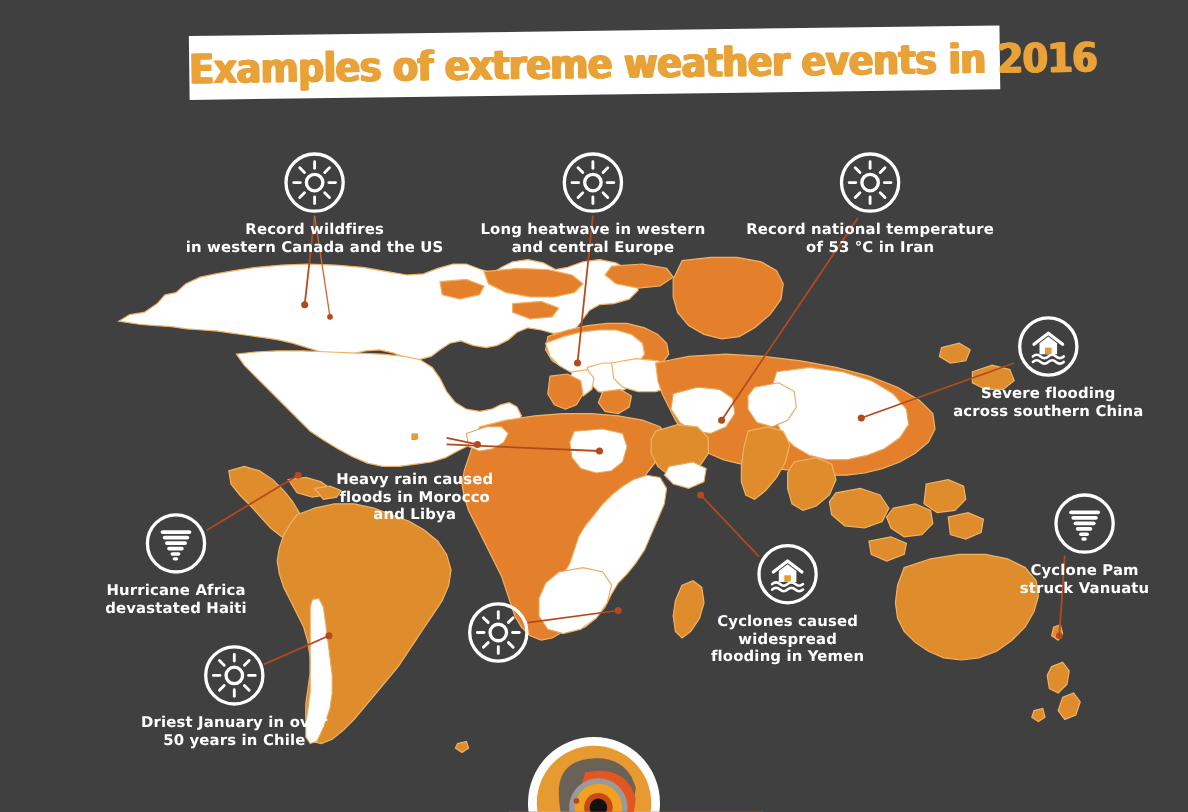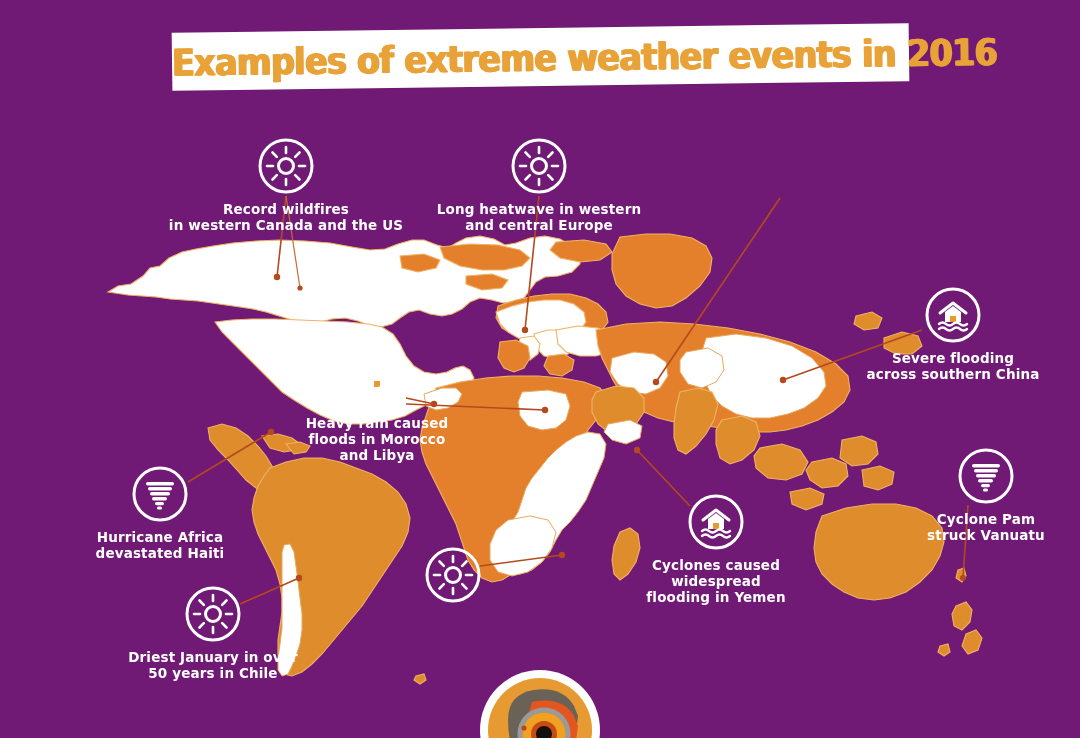--- a/index.html
+++ b/index.html
@@ -14,21 +14,21 @@
     background: #e69a31;
     font-family: "DejaVu Sans", sans-serif;
     position: relative;
   }
   #stage {
     position: absolute;
     left: 0; top: 0;
     width: 1080px;
     height: 738px;
     overflow: hidden;
-    background: #701a75;
+    background: #404040;
   }
 
   
   #title-banner {
     position: absolute;
     left: 172px;
     top: 28px;
     width: 737px;
     height: 58px;
     background: #ffffff;
@@ -252,37 +252,57 @@
             <line x1="38.2" y1="38.2" x2="42.5" y2="42.5"></line>
           <line x1="42.5" y1="15.5" x2="38.2" y2="19.8"></line>
             <line x1="19.8" y1="38.2" x2="15.5" y2="42.5"></line>
         </g>
       </svg>
     </span>
     <div class="label">Record wildfires
 in western Canada and the US</div>
   </div>
 
+  <div class="callout" style="left:791px; top:137px;">
+    <span class="icon-wrap">
+      <svg viewBox="0 0 58 58" width="58" height="58">
+        <circle cx="29" cy="29" r="26" fill="none" stroke="#fff" stroke-width="3"></circle>
+        <circle cx="29" cy="29" r="7.5" fill="none" stroke="#fff" stroke-width="3"></circle>
+        <g stroke="#fff" stroke-width="2.6" stroke-linecap="round">
+          <line x1="29" y1="10" x2="29" y2="16"></line>
+            <line x1="29" y1="42" x2="29" y2="48"></line>
+          <line x1="10" y1="29" x2="16" y2="29"></line>
+            <line x1="42" y1="29" x2="48" y2="29"></line>
+          <line x1="15.5" y1="15.5" x2="19.8" y2="19.8"></line>
+            <line x1="38.2" y1="38.2" x2="42.5" y2="42.5"></line>
+          <line x1="42.5" y1="15.5" x2="38.2" y2="19.8"></line>
+            <line x1="19.8" y1="38.2" x2="15.5" y2="42.5"></line>
+        </g>
+      </svg>
+    </span>
+    <div class="label">Record national temperature
+of 53 °C in Iran</div>
+  </div>
 
   <div class="callout" style="left:953px; top:286px;">
     <span class="icon-wrap">
       <svg viewBox="0 0 58 58" width="58" height="58">
         <circle cx="29" cy="29" r="26" fill="none" stroke="#fff" stroke-width="3"></circle>
         <path d="M16 27 L29 17 L42 27" fill="none" stroke="#fff" stroke-width="3" stroke-linecap="round" stroke-linejoin="round"></path>
         <path d="M21 26 L29 20 L37 26 L37 36 L21 36 Z" fill="#fff"></path>
         <rect x="26" y="30" width="6" height="6" fill="#e69a31"></rect>
         <path d="M15 38 q3.5 -3 7 0 t7 0 t7 0 t7 0" fill="none" stroke="#fff" stroke-width="2.4" stroke-linecap="round"></path>
         <path d="M15 43 q3.5 -3 7 0 t7 0 t7 0 t7 0" fill="none" stroke="#fff" stroke-width="2.4" stroke-linecap="round"></path>
       </svg>
     </span>
     <div class="label">Severe flooding
 across southern China</div>
   </div>
 
-  <div class="callout" style="left:377px; top:351px;">
+  <div class="callout" style="left:377px; top:364px;">
     <span class="icon-wrap">
       <svg viewBox="0 0 58 58" width="58" height="58">
         <circle cx="29" cy="29" r="26" fill="none" stroke="#fff" stroke-width="3"></circle>
         <path d="M16 27 L29 17 L42 27" fill="none" stroke="#fff" stroke-width="3" stroke-linecap="round" stroke-linejoin="round"></path>
         <path d="M21 26 L29 20 L37 26 L37 36 L21 36 Z" fill="#fff"></path>
         <rect x="26" y="30" width="6" height="6" fill="#e69a31"></rect>
         <path d="M15 38 q3.5 -3 7 0 t7 0 t7 0 t7 0" fill="none" stroke="#fff" stroke-width="2.4" stroke-linecap="round"></path>
         <path d="M15 43 q3.5 -3 7 0 t7 0 t7 0 t7 0" fill="none" stroke="#fff" stroke-width="2.4" stroke-linecap="round"></path>
       </svg>
     </span>

